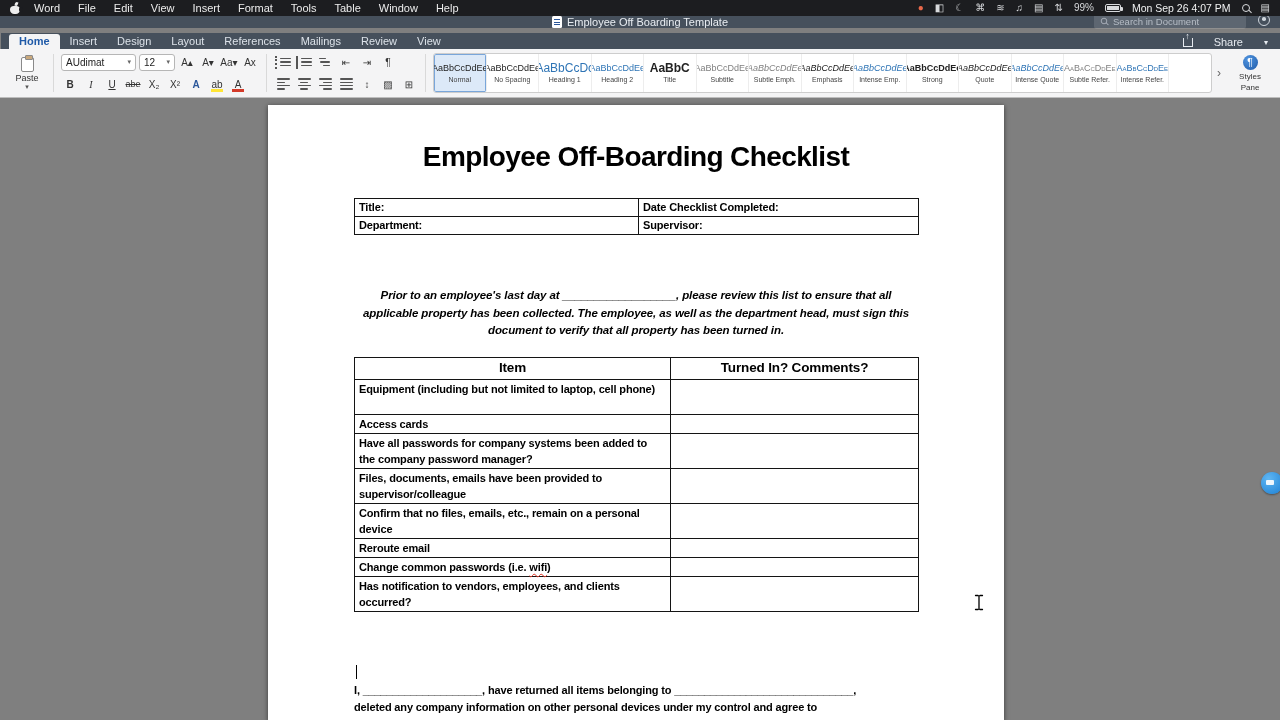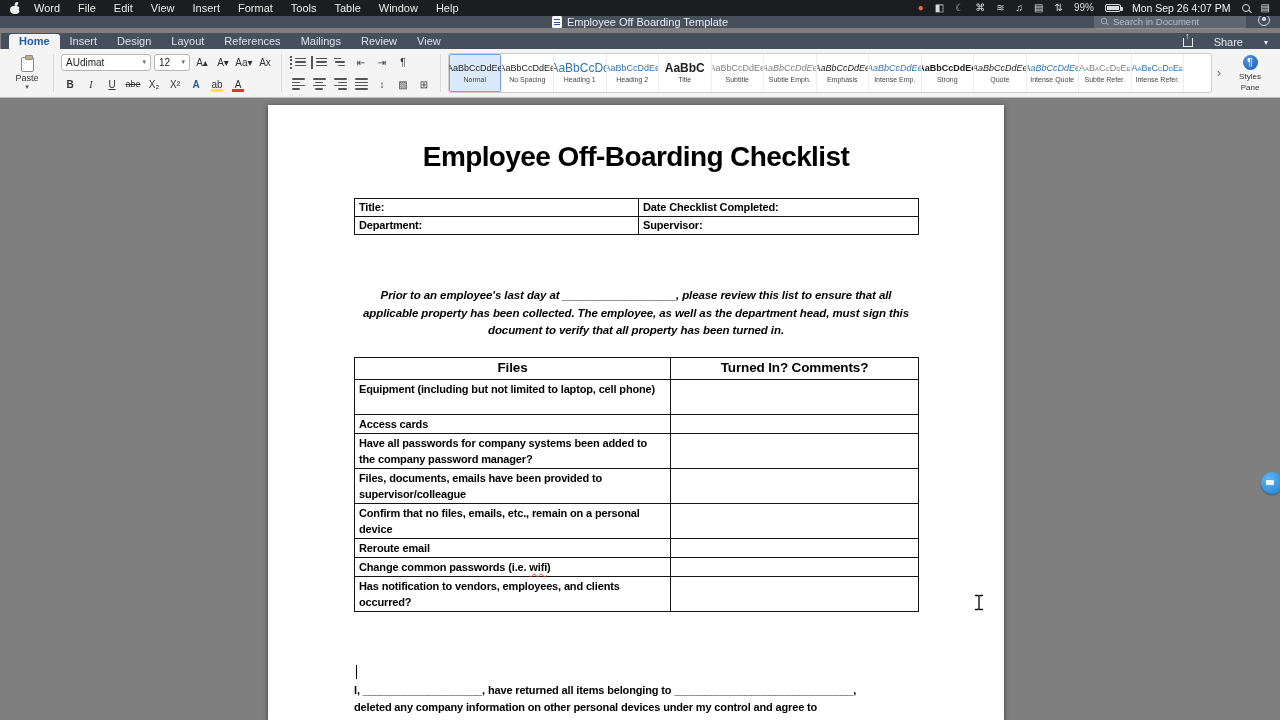--- a/index.html
+++ b/index.html
@@ -51,21 +51,21 @@
   #ribbon{position:absolute;top:49px;left:0;right:0;height:49px;background:#f4f4f5;border-bottom:1px solid #bdbdbd;display:flex;align-items:stretch;padding:4px 6px 4px 8px;gap:7px;z-index:53}
   .vdiv{width:1px;background:#d9d9d9;margin:1px 0;flex:0 0 auto}
   .rgroup{display:flex;flex-direction:column;justify-content:space-between;flex:0 0 auto}
   .paste-btn{display:flex;flex-direction:column;align-items:center;justify-content:center;gap:1px;width:38px;height:100%;border-radius:3px;color:#333;font-size:9px}
   .clip{width:13px;height:15px;background:#fff;border:1px solid #8a8a8a;border-radius:2px;position:relative}
   .clip::before{content:"";position:absolute;top:-3px;left:3px;width:6px;height:3.4px;background:#c9a87c;border:1px solid #8a8a8a;border-radius:1px}
   .paste-btn .caret{font-size:7px;color:#555;line-height:5px}
   .rrow{display:flex;align-items:center;gap:3px;height:18px}
   .combo{display:flex;align-items:center;justify-content:space-between;background:#fff;border:1px solid #b6b6b6;border-radius:3px;height:17px;font-size:10px;padding:0 4px;color:#222;white-space:nowrap}
   .combo .caret{font-size:7px;color:#666;margin-left:4px}
-  .combo.fname{width:90px}
+  .combo.fname{width:75px}
   .combo.fsize{width:36px}
   .sbtn{min-width:18px;height:17px;display:flex;align-items:center;justify-content:center;font-size:10px;color:#333;border-radius:2px;white-space:nowrap;position:relative}
   .sbtn.b{font-weight:700}
   .sbtn.i{font-style:italic;font-family:"Liberation Serif",serif}
   .sbtn.u{text-decoration:underline}
   .sbtn.strike{text-decoration:line-through;font-size:9px}
   .sbtn.fx{color:#2b579a;font-weight:700}
   .sbtn.hl::after,.sbtn.fc::after{content:"";position:absolute;left:3px;right:3px;bottom:1px;height:3px}
   .sbtn.hl::after{background:#ffe534}
   .sbtn.fc::after{background:#d43b2a}
@@ -393,21 +393,21 @@
 
       <div class="intro">Prior to an employee's last day at __________________, please review this list to ensure that all applicable property has been collected. The employee, as well as the department head, must sign this document to verify that all property has been turned in.</div>
 
       <table class="dtab check-table">
         <colgroup>
             <col style="width:316px">
             <col style="width:248px">
           </colgroup>
         <tbody>
             <tr class="head">
-          <td>Files</td>
+          <td>Item</td>
           <td>Turned In? Comments?</td>
         </tr>
         <tr class="h2">
           <td>Equipment (including but not limited to laptop, cell phone)</td>
           <td></td>
         </tr>
         <tr class="h1">
           <td>Access cards</td>
           <td></td>
         </tr>

